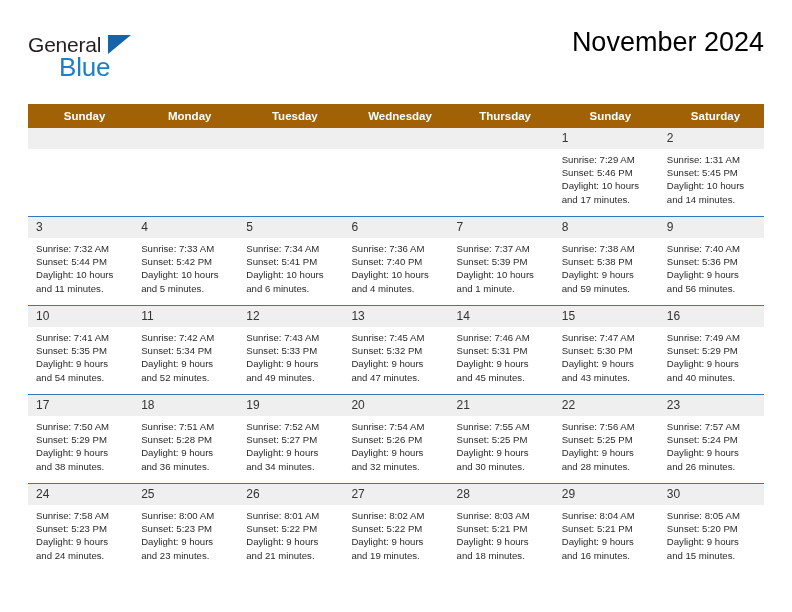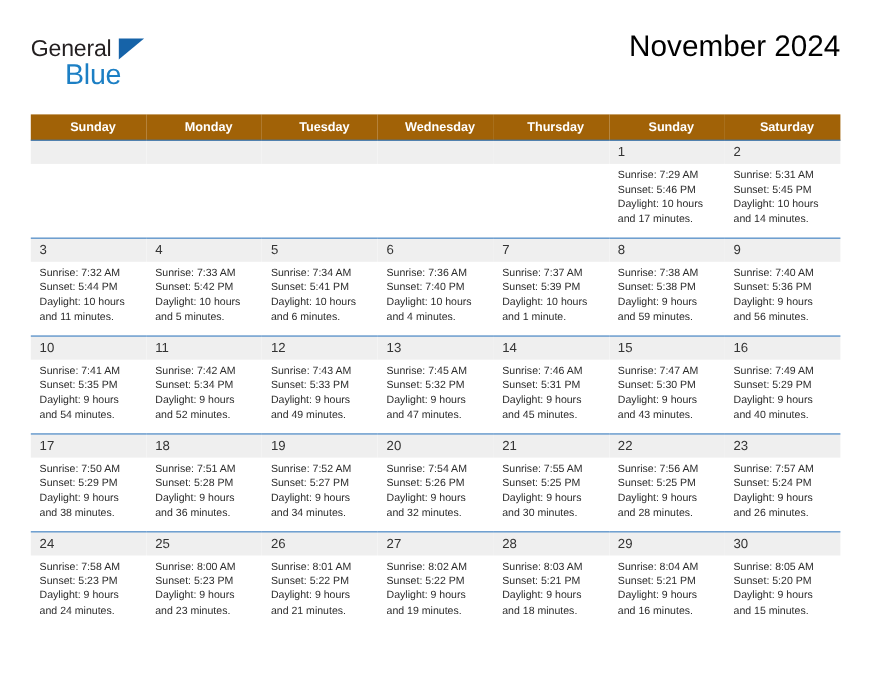--- a/index.html
+++ b/index.html
@@ -191,21 +191,21 @@
             <div class="cellbody">
               <div>Sunrise: 7:29 AM</div>
               <div>Sunset: 5:46 PM</div>
               <div>Daylight: 10 hours</div>
               <div>and 17 minutes.</div>
             </div>
           </td>
           <td>
             <div class="daynum">2</div>
             <div class="cellbody">
-              <div>Sunrise: 5:31 AM</div>
+              <div>Sunrise: 1:31 AM</div>
               <div>Sunset: 5:45 PM</div>
               <div>Daylight: 10 hours</div>
               <div>and 14 minutes.</div>
             </div>
           </td>
         </tr>
         <tr class="week-row">
           <td>
             <div class="daynum">3</div>
             <div class="cellbody">

